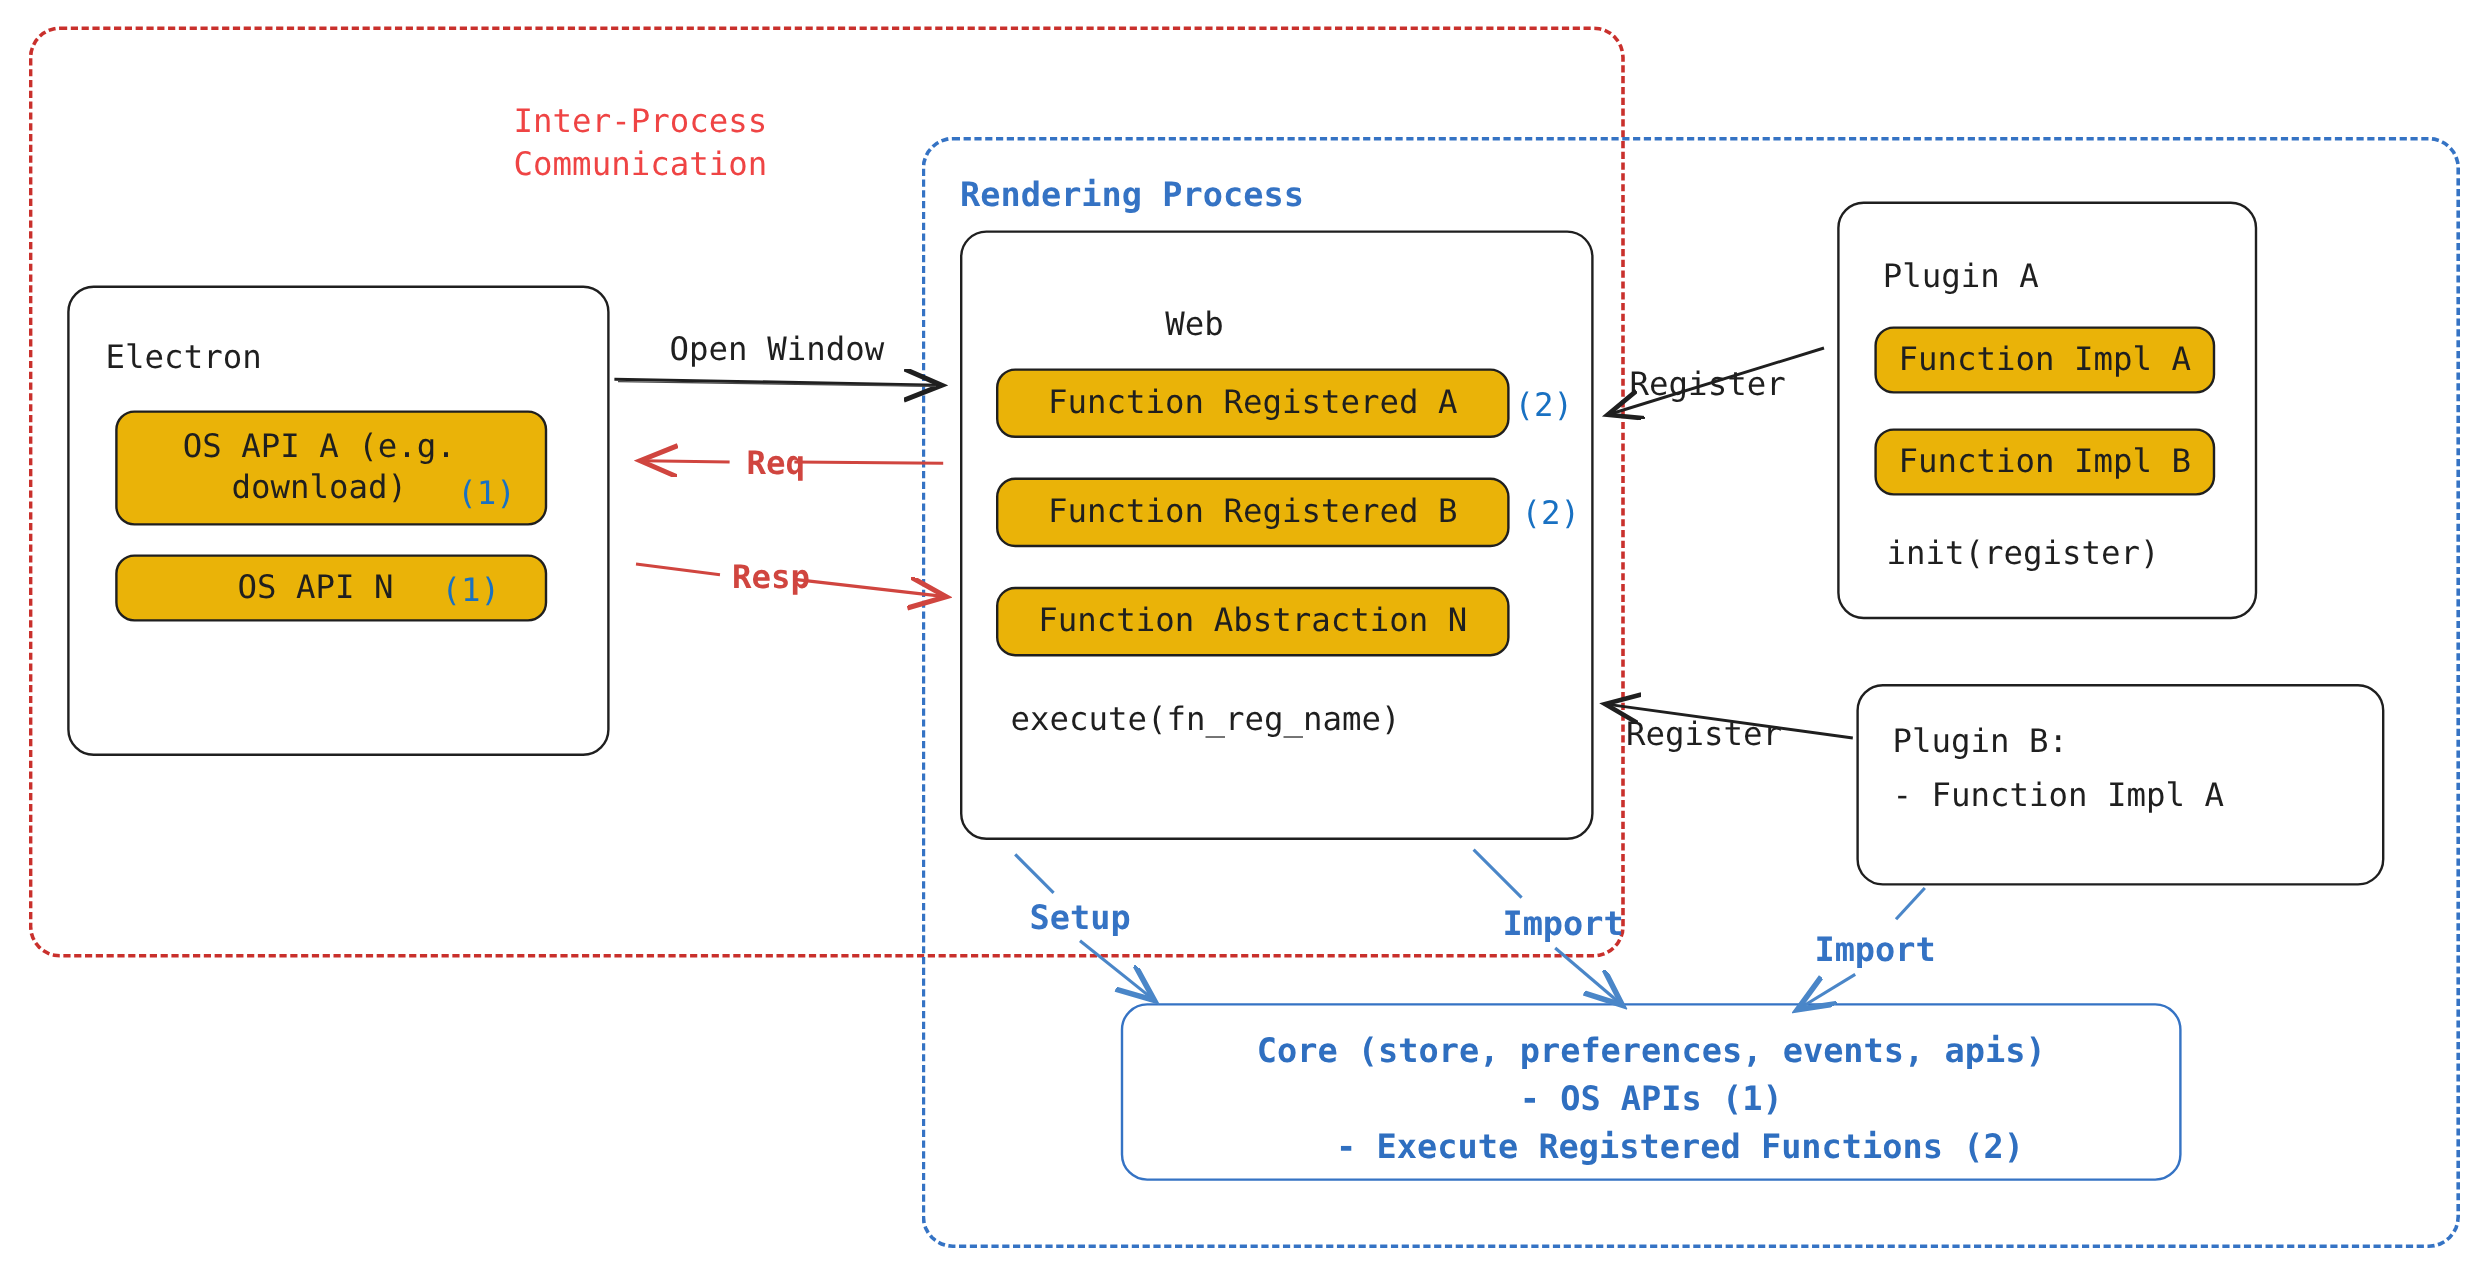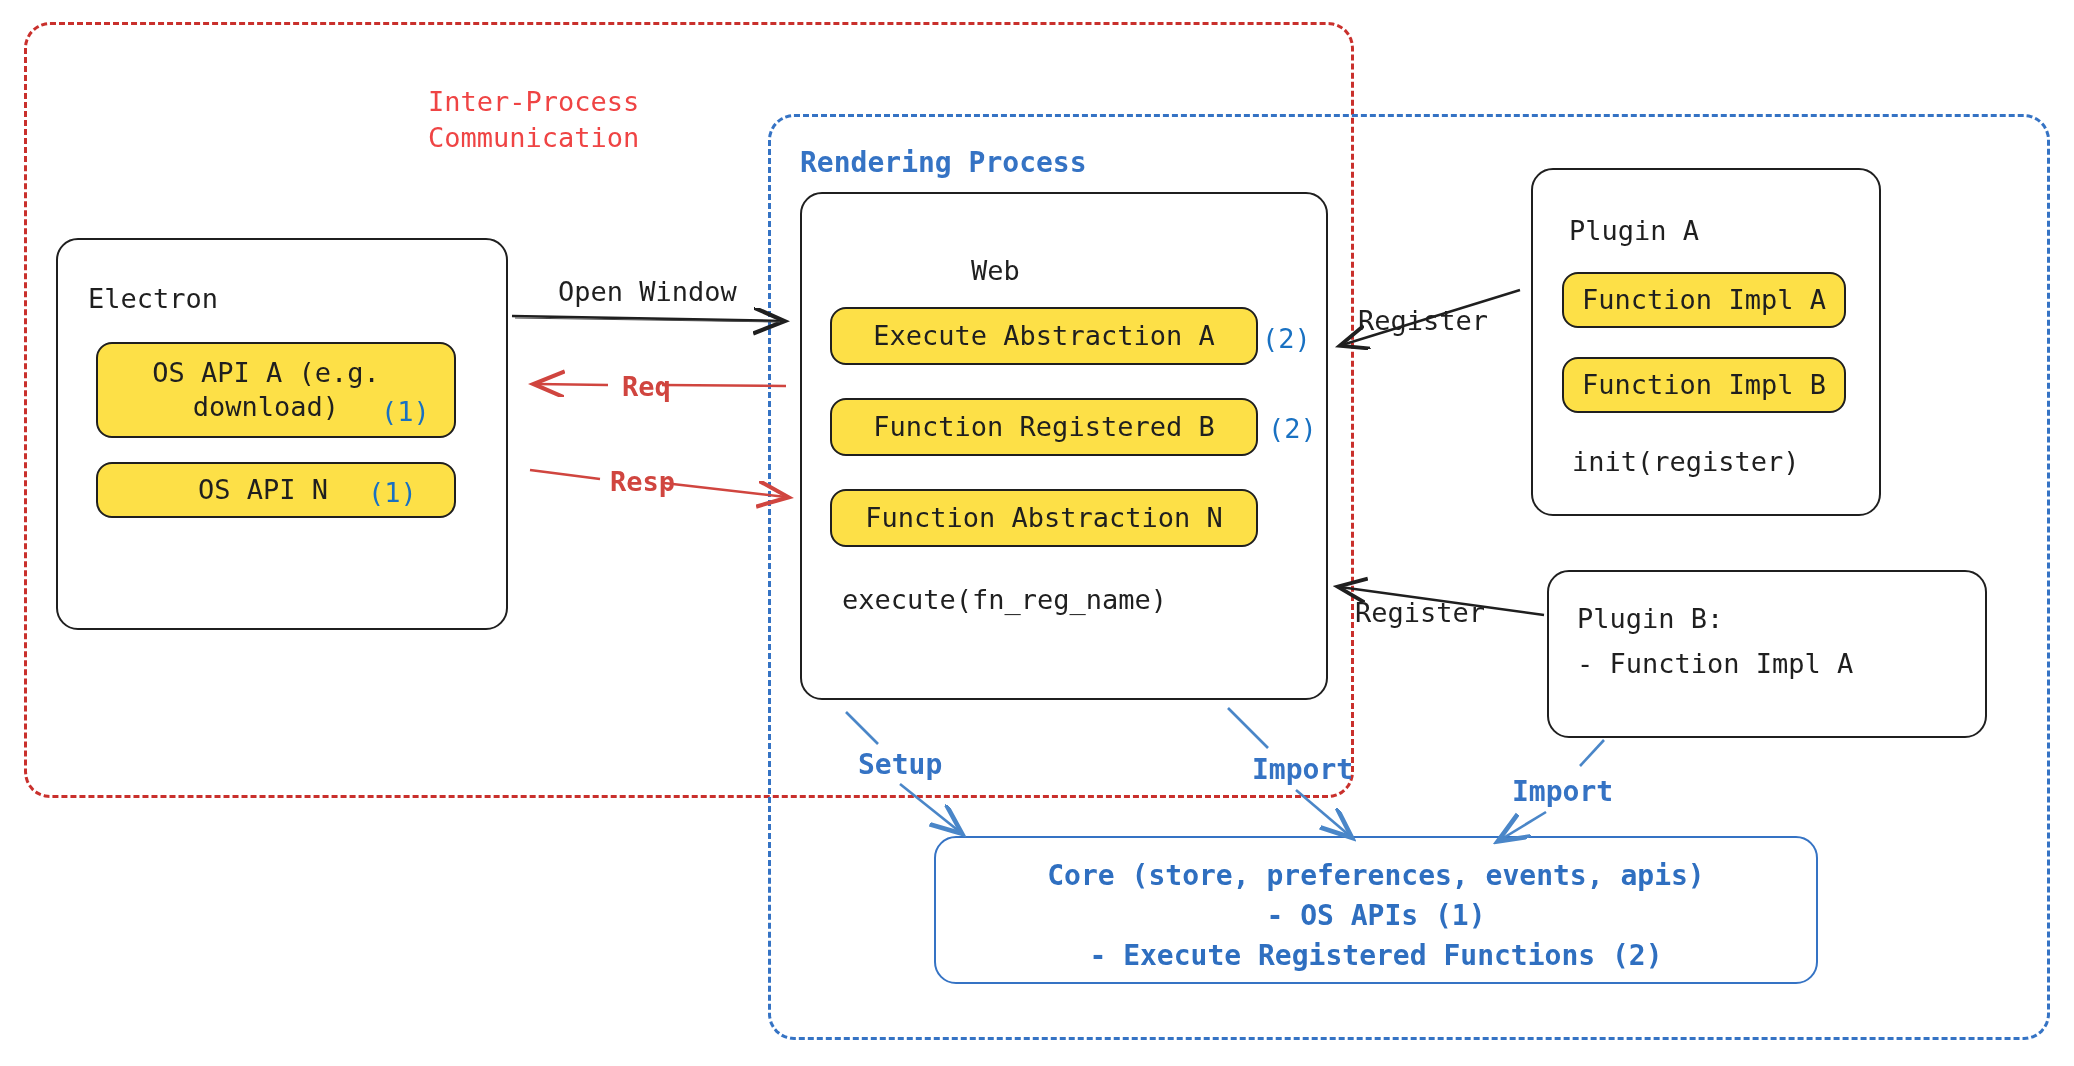--- a/index.html
+++ b/index.html
@@ -48,21 +48,21 @@
 
   
   .box {
     border: 2.5px solid #1f1f1f;
     border-radius: 22px;
     background: #ffffff;
   }
   .box-inner {
     border: 2px solid #1f1f1f;
     border-radius: 16px;
-    background: #fde047;
+    background: #eab308;
     display: flex;
     align-items: center;
     justify-content: center;
     text-align: center;
   }
   .box-core {
     border: 2.5px solid #3573c4;
     border-radius: 22px;
     background: #ffffff;
   }
@@ -141,21 +141,21 @@
   <div class="abs box-inner" style="left:96px; top:462px; width:360px; height:56px;">
     <span class="mono-txt" style="margin-left:-26px;">OS API N</span>
   </div>
   <div class="abs note-blue" style="left:368px; top:477px;">(1)</div>
 
   <div class="abs box" style="left:800px; top:192px; width:528px; height:508px;"></div>
 
   <div class="abs title" style="left:971px; top:253px;">Web</div>
 
   <div class="abs box-inner" style="left:830px; top:307px; width:428px; height:58px;">
-    <span class="mono-txt">Execute Abstraction A</span>
+    <span class="mono-txt">Function Registered A</span>
   </div>
   <div class="abs note-blue" style="left:1262px; top:323px;">(2)</div>
 
   <div class="abs box-inner" style="left:830px; top:398px; width:428px; height:58px;">
     <span class="mono-txt">Function Registered B</span>
   </div>
   <div class="abs note-blue" style="left:1268px; top:413px;">(2)</div>
 
   <div class="abs title" style="left:842px; top:582px;">execute(fn_reg_name)</div>
 
@@ -180,21 +180,21 @@
   <div class="abs box" style="left:1547px; top:570px; width:440px; height:168px;"></div>
 
   <div class="abs title" style="left:1577px; top:601px;">Plugin B:</div>
   <div class="abs title" style="left:1577px; top:646px;">- Function Impl A</div>
 
   <div class="abs box-core" style="left:934px; top:836px; width:884px; height:148px;"></div>
 
   <div class="abs" style="left:934px; top:856px; width:884px;">
     <div class="core-txt" style="position:relative; top:0;">Core (store, preferences, events, apis)</div>
     <div class="core-txt" style="position:relative; top:0;">- OS APIs (1)</div>
-    <div class="core-txt" style="position:relative; top:0;">- Execute Registered Functions (2)</div>
+    <div class="core-txt" style="position:relative; top:0;margin-left:24px;">- Execute Registered Functions (2)</div>
   </div>
 
   <div class="abs edge-label edge-black" style="left:558px; top:276px;">Open Window</div>
 
   <div class="abs edge-label edge-red" style="left:622px; top:371px;">Req</div>
 
   <div class="abs edge-label edge-red" style="left:610px; top:466px;">Resp</div>
 
   <div class="abs edge-label edge-black" style="left:1358px; top:305px;">Register</div>
 

